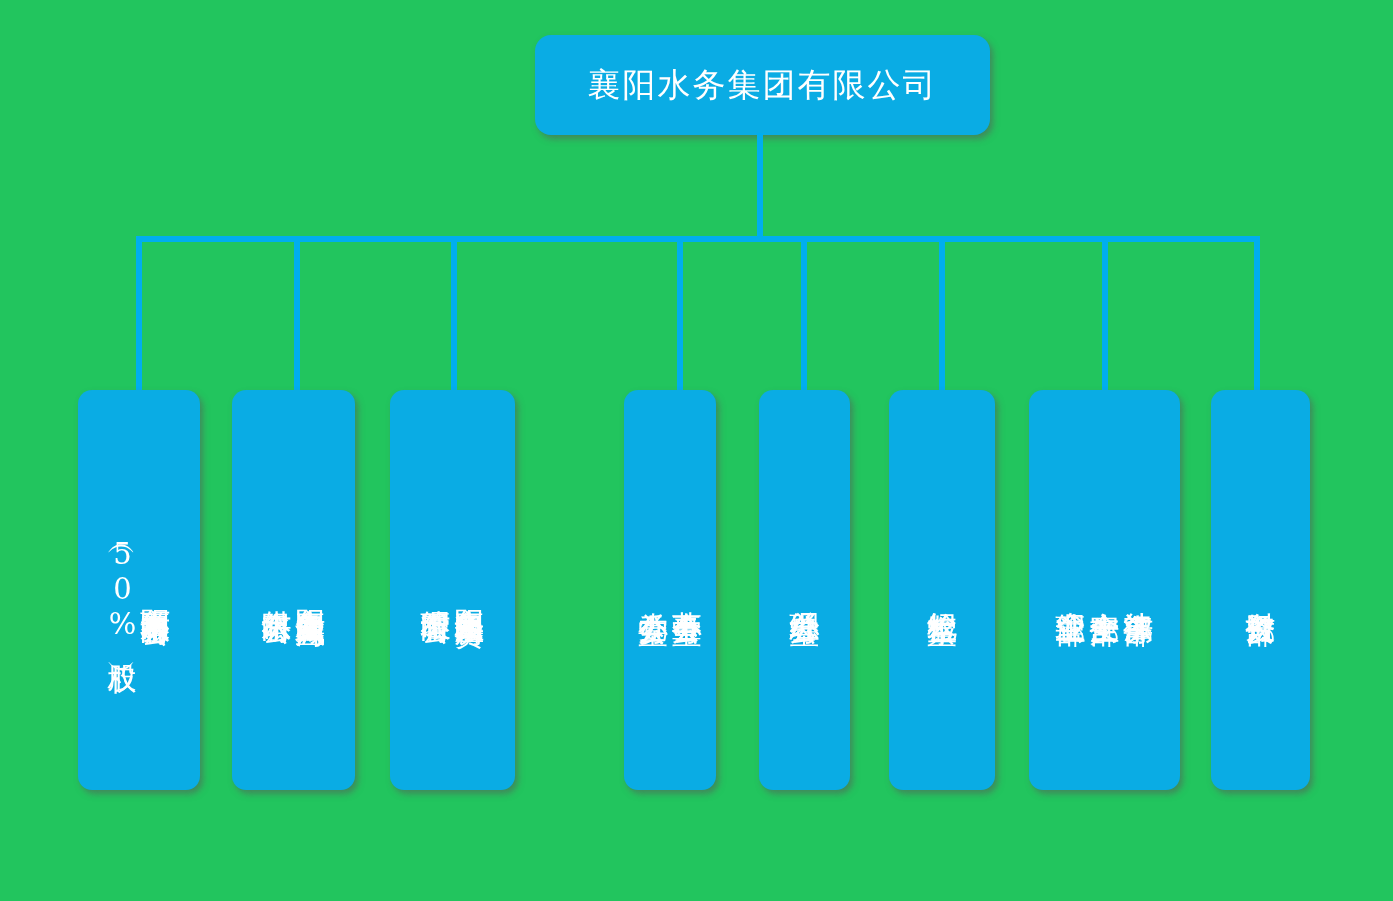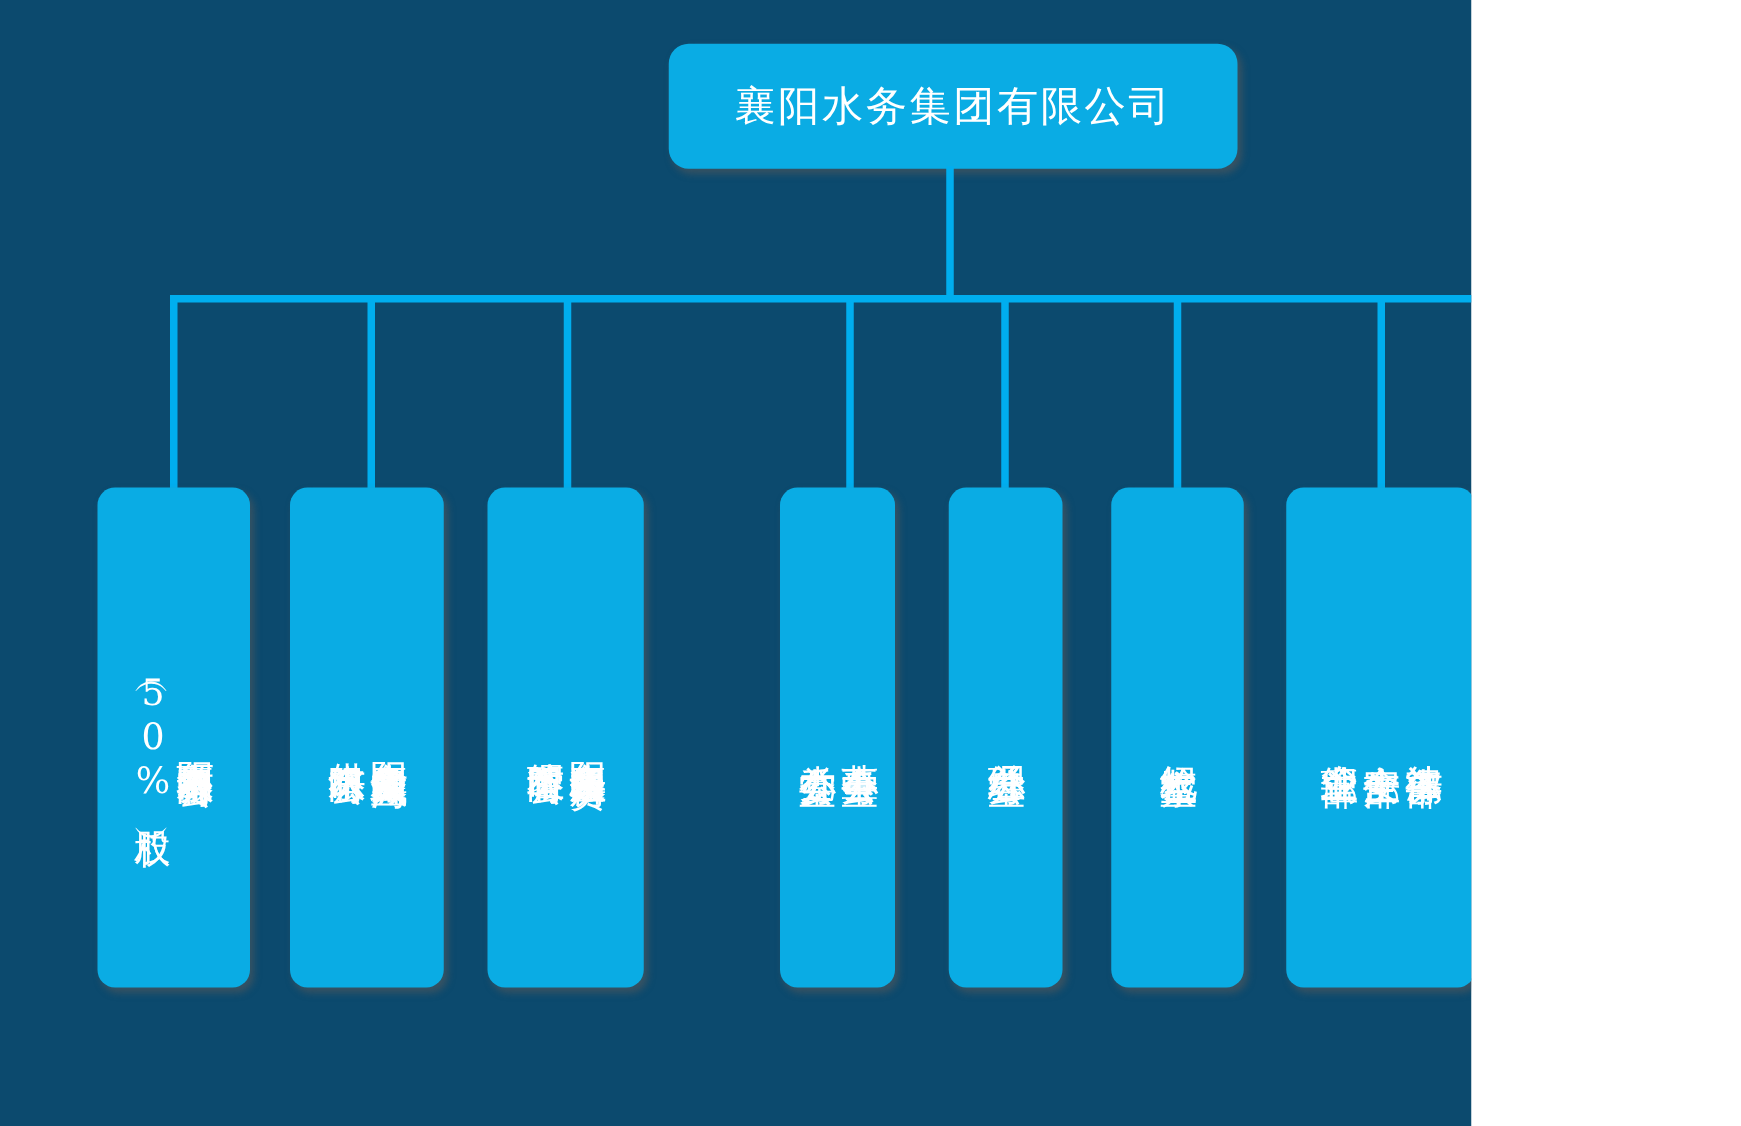--- a/index.html
+++ b/index.html
@@ -6,23 +6,23 @@
   html, body {
     margin: 0;
     padding: 0;
     background: #ffffff;
   }
   body {
     font-family: "DejaVu Serif", "Liberation Serif", serif;
   }
   #chart-canvas {
     position: relative;
-    width: 1177px;
+    width: 1393px;
     height: 901px;
-    background: #0c4a6e;
+    background: #22c55e;
     overflow: hidden;
   }
 
   
   .connector {
     position: absolute;
     background: #00aeef;
   }
   .connector.v { width: 6px; }
   .connector.h { height: 6px; }

